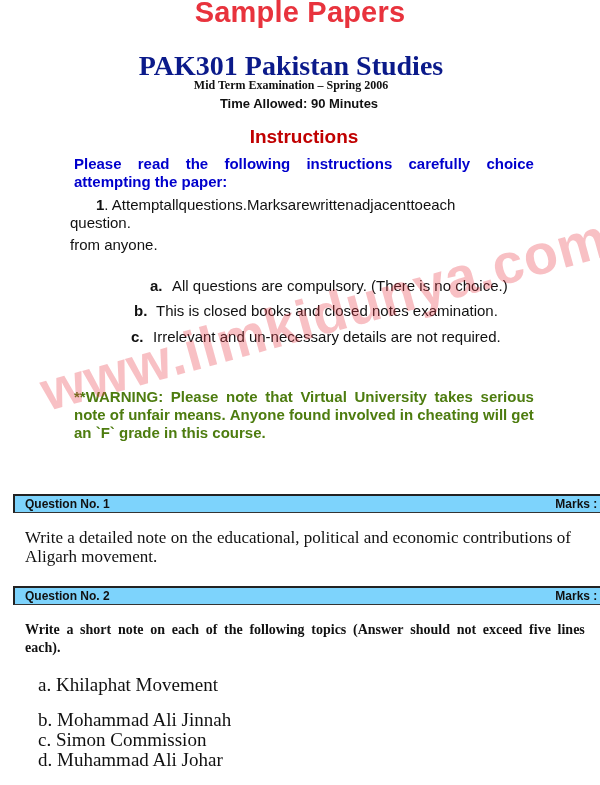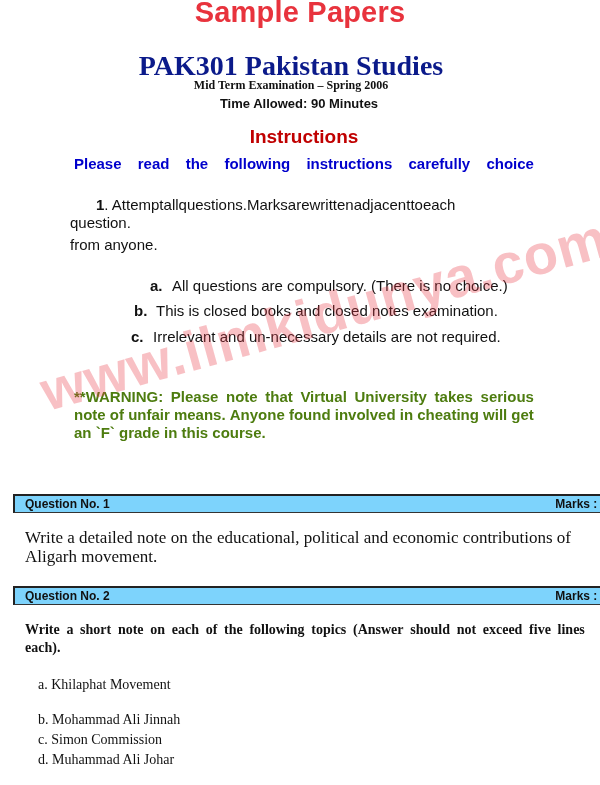--- a/index.html
+++ b/index.html
@@ -147,21 +147,21 @@
       font-weight: bold;
       font-size: 14px;
       line-height: 18px;
       color: #111;
       text-align: justify;
     }
     .q2-text .l1 { display: flex; justify-content: space-between; }
     .topic {
       left: 38px;
       font-family: "Liberation Serif", serif;
-      font-size: 14px;
+      font-size: 19px;
       line-height: 20px;
       color: #111;
       white-space: nowrap;
       text-align: center;
     }
     .t1 { top: 675px; }
     .t2 { top: 710px; }
     .t3 { top: 730px; }
     .t4 { top: 750px; }
   </style>
@@ -178,20 +178,21 @@
 <div class="abs instr-intro">
   <div class="l1">
     <span>Please</span>
     <span>read</span>
     <span>the</span>
     <span>following</span>
     <span>instructions</span>
     <span>carefully</span>
     <span>choice</span>
   </div>
+  <div>attempting the paper:</div>
 </div>
 
 <div class="abs numbered n1">
   <div class="l1">
     <span><span class="num">1</span><span>. Attempt</span></span>
     <span>all</span>
     <span>questions.</span>
     <span>Marks</span>
     <span>are</span>
     <span>written</span>

